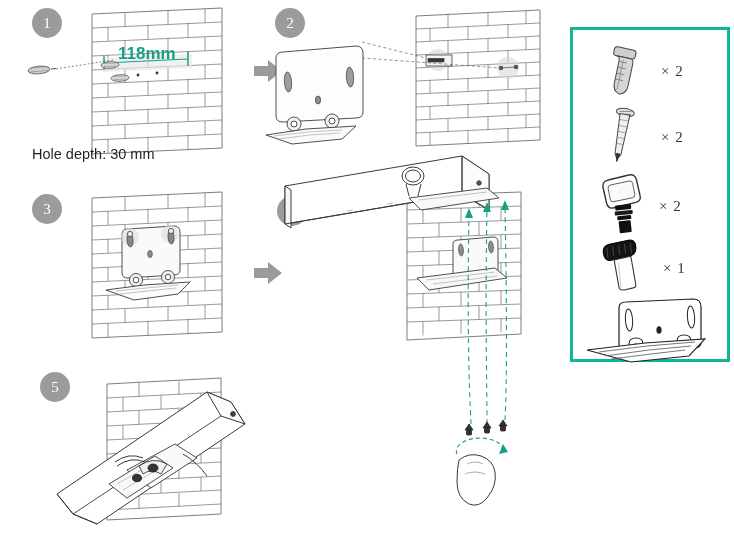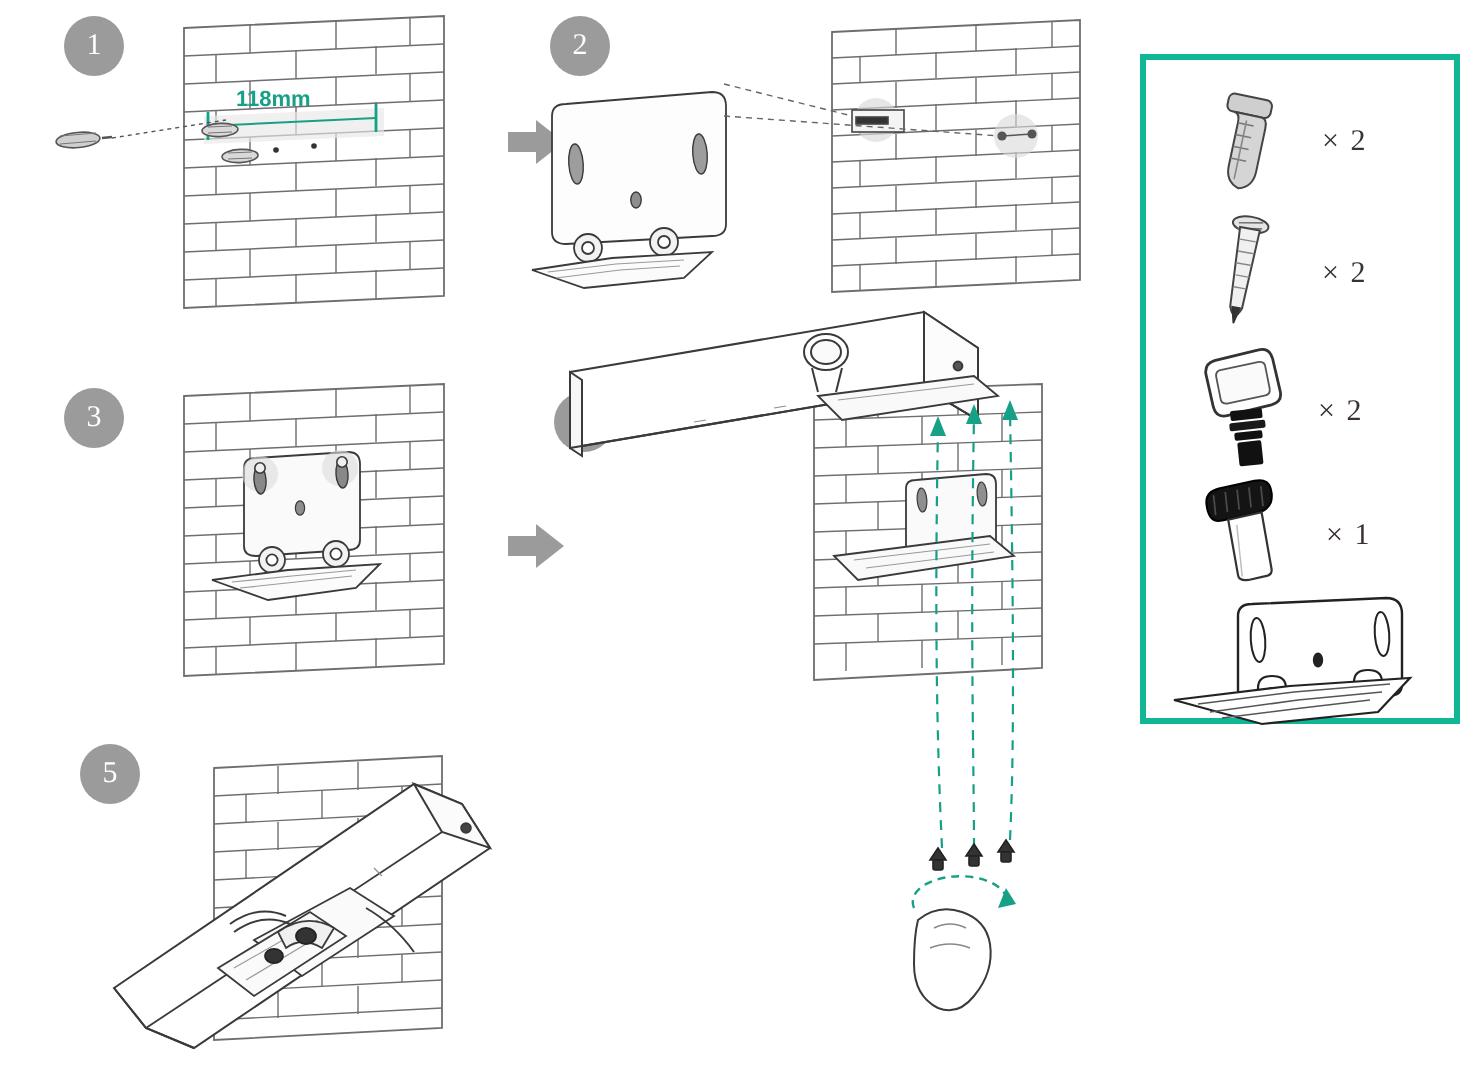--- a/index.html
+++ b/index.html
@@ -72,21 +72,21 @@
   .part-count {
     font-size: 15px;
     color: #3a3230;
     font-family: "Liberation Serif", serif;
     white-space: nowrap;
     letter-spacing: 1px;
   }
   .dim-label {
     position: absolute;
     color: #16a085;
-    font-size: 11px;
+    font-size: 17px;
     font-weight: bold;
     font-family: "Liberation Sans", sans-serif;
     white-space: nowrap;
   }
   svg { display: block; overflow: visible; }
 </style>
 </head>
 <body>
 
 <div class="stage">
@@ -184,20 +184,21 @@
       <ellipse cx="14" cy="18" rx="11" ry="3.8" fill="#cfcfcf" stroke="#555" stroke-width="0.8" transform="rotate(-5 14 18)"></ellipse>
       <line x1="5" y1="16" x2="23" y2="14.5" stroke="#777" stroke-width="0.5"></line>
       <line x1="5" y1="20" x2="23" y2="18.5" stroke="#777" stroke-width="0.5"></line>
       <line x1="26" y1="17" x2="31" y2="16.5" stroke="#555" stroke-width="1.2"></line>
     </g>
     <line x1="31" y1="17" x2="88" y2="8" stroke="#555" stroke-width="0.7" stroke-dasharray="2 2"></line>
   </svg>
 
   <div class="dim-label" style="left:118px; top:44px;">118mm</div>
 
+  <div class="hole-spec" style="left:32px; top:145px;">Hole depth: 30 mm</div>
 
   <svg class="flow-arrow" style="left:254px; top:60px;" width="30" height="24">
     <polygon points="0,6 14,6 14,0 28,11 14,22 14,16 0,16" fill="#9b9b9b"></polygon>
   </svg>
 
   <div class="step-badge" style="left:275px; top:8px;">2</div>
 
   <svg class="abs" style="left:268px; top:40px;" width="130" height="110">
 
     <g stroke="#3a3a3a" stroke-width="0.9" fill="#fdfdfd">

